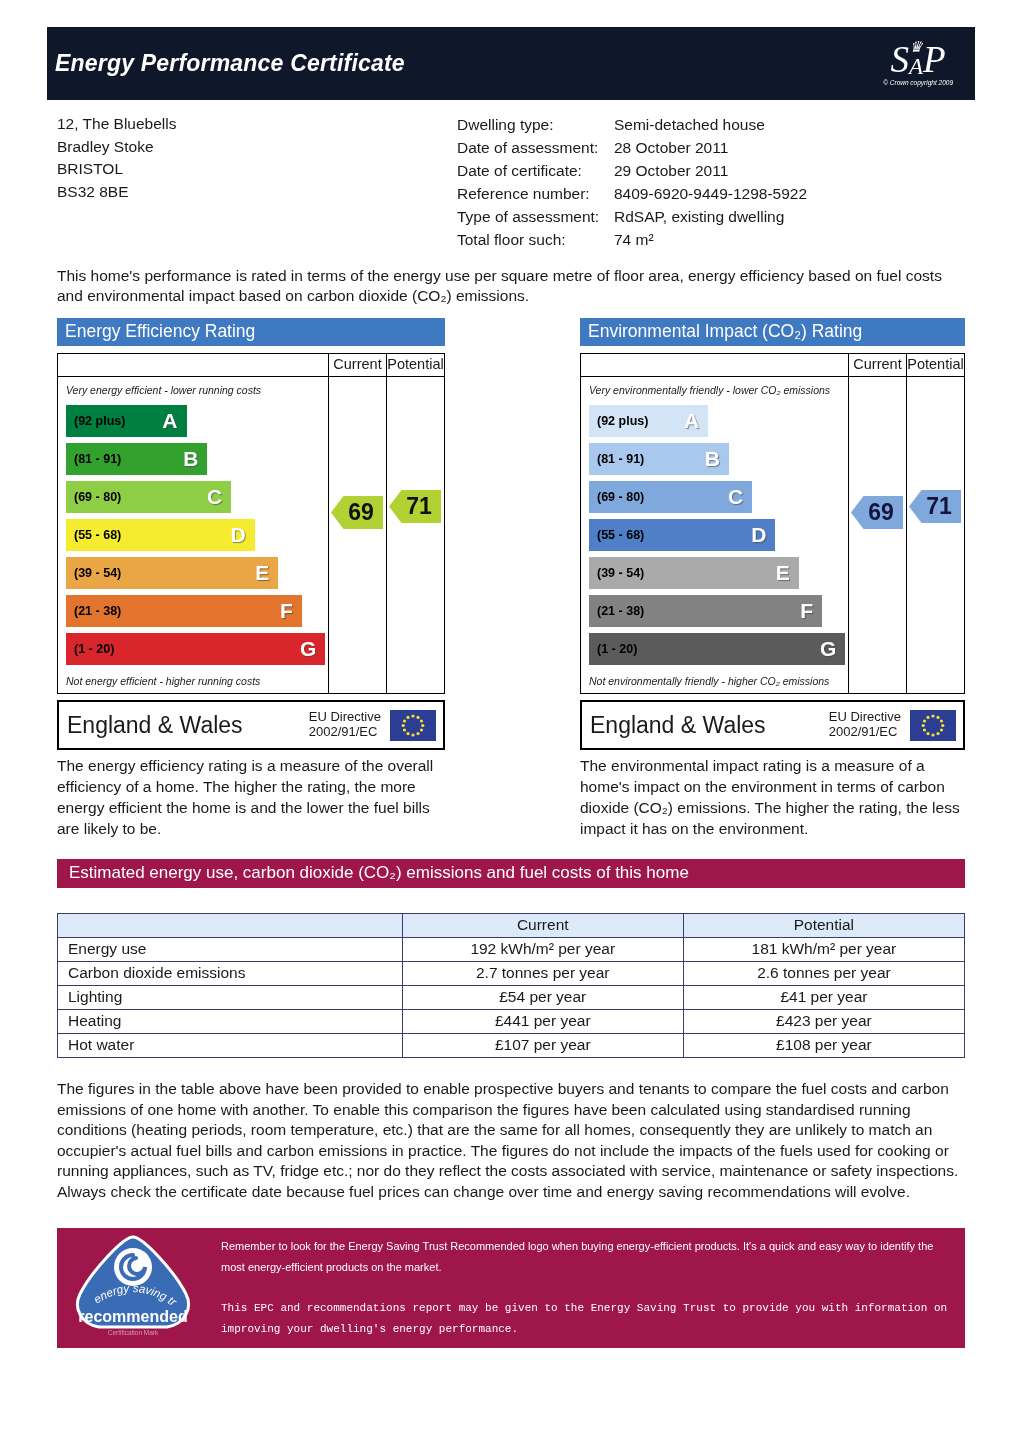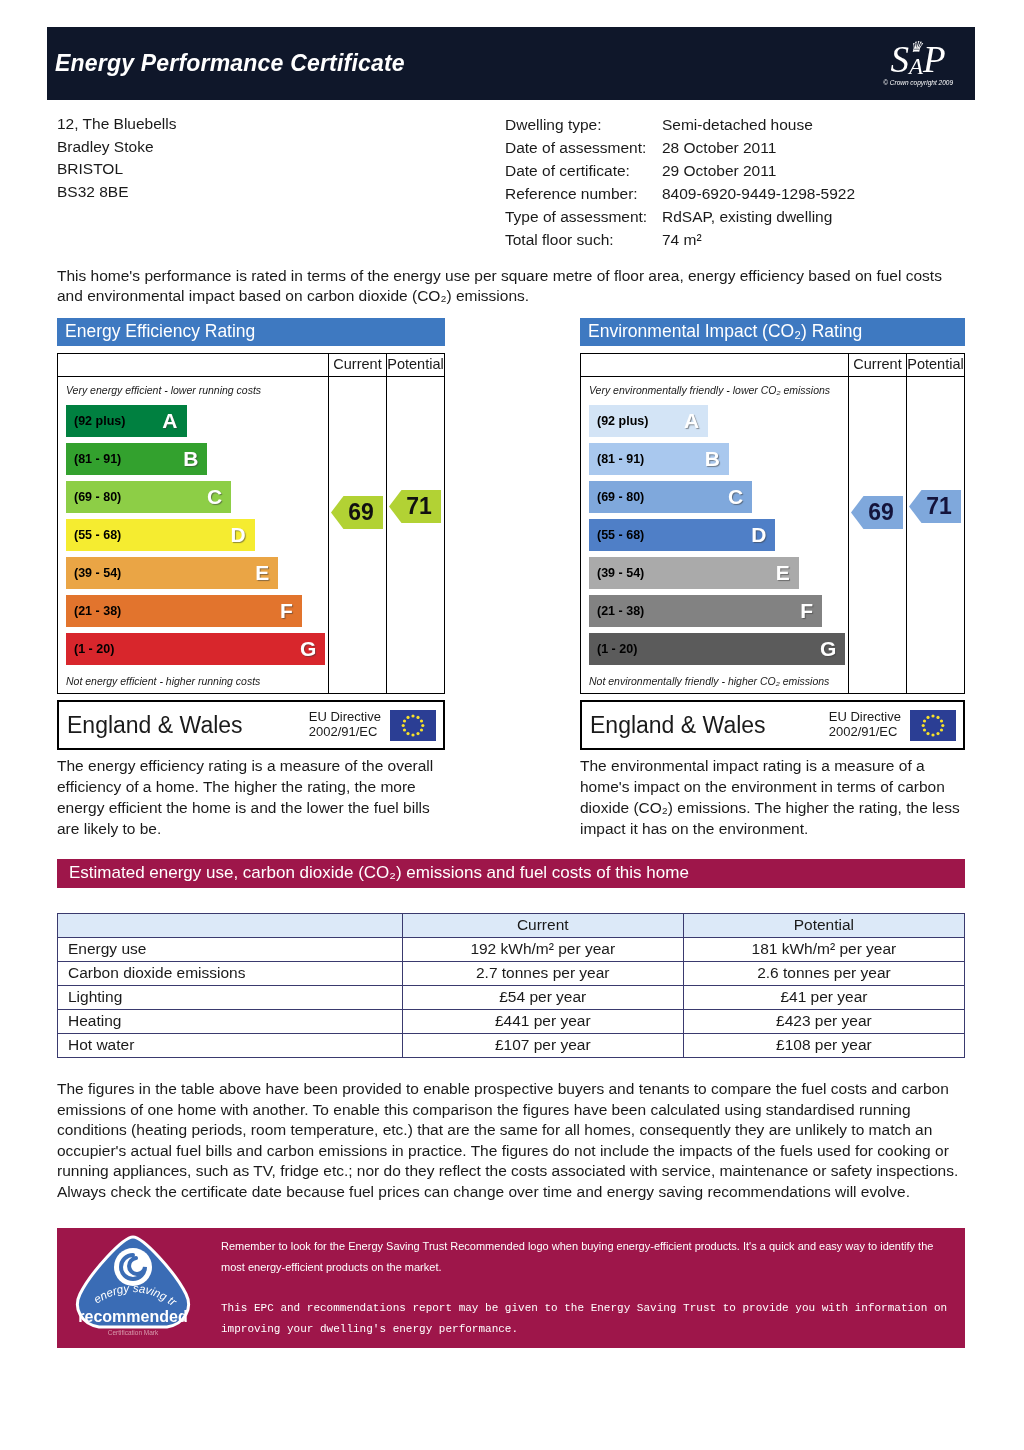--- a/index.html
+++ b/index.html
@@ -21,25 +21,25 @@
   .banner h1 { font-size:23px; font-weight:bold; letter-spacing:0.2px; }
   .sap { text-align:center; line-height:1; padding-right:8px; }
   .sap-row { display:flex; align-items:flex-end; justify-content:center; font-family:"Liberation Serif","DejaVu Serif",serif; }
   .sap-row .big { font-size:37px; }
   .sap-mid { display:flex; flex-direction:column; align-items:center; }
   .sap-mid .crown { font-size:15px; line-height:0.9; }
   .sap-mid .a { font-size:23px; }
   .sap .copy { font-size:6.5px; margin-top:2px; }
 
   
-  .info { display:flex; margin:13px 10px 0 10px;gap:8px; }
+  .info { display:flex; margin:13px 10px 0 10px; }
   .addr { width:400px; font-size:15.5px; line-height:22.5px; }
   .details { font-size:15.5px; line-height:23px; }
   .drow { display:flex; }
-  .drow .lbl { width:157px;margin-left:40px; }
+  .drow .lbl { width:157px; }
   .intro { margin:15px 10px 0 10px; font-size:15.5px; line-height:20px; }
 
   
   .charts { display:flex; justify-content:space-between; margin:12px 10px 0 10px; }
   .chart { width:388px; }
   .chart.right { width:385px; }
   .chart-title { background:#3e79c1; color:#fff; font-size:17.5px; padding:3px 8px 4px; margin-bottom:7px; }
   .chart-box { border:1px solid #000; }
   .chart-head { display:flex; border-bottom:1px solid #000; height:23px; font-size:14.5px; }
   .chart-head .sp { flex:1; }

